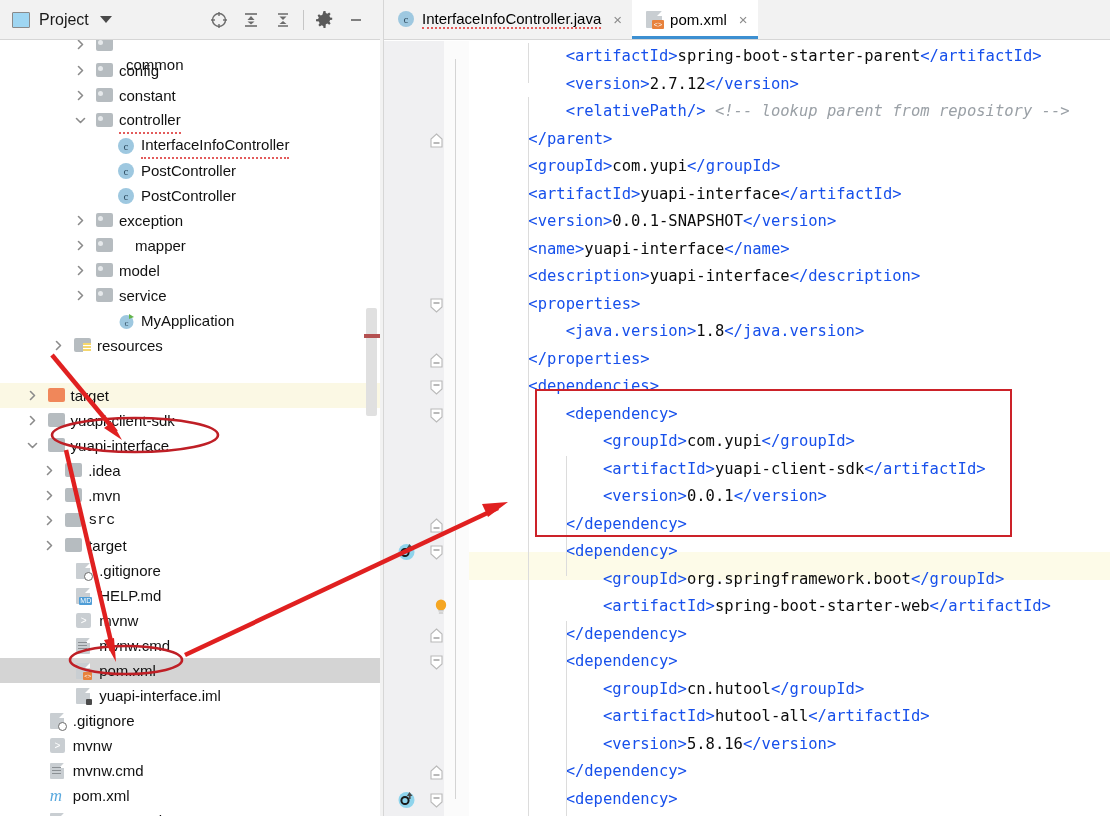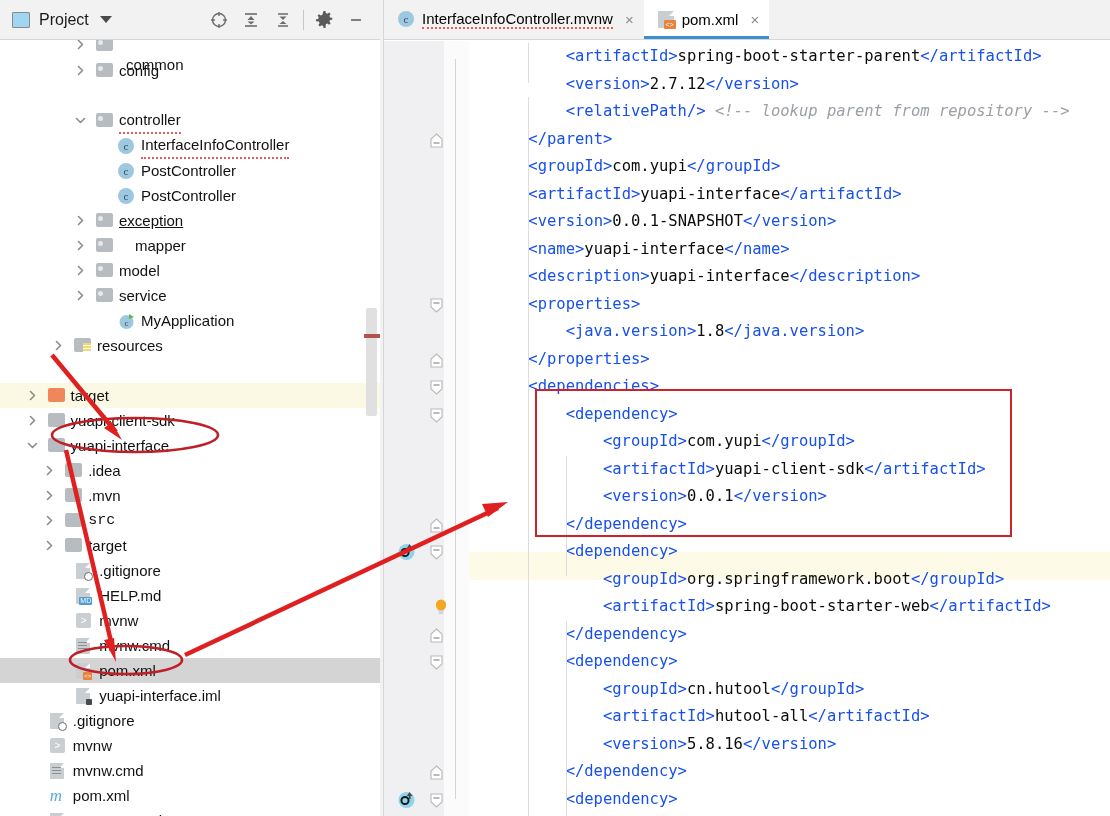--- a/index.html
+++ b/index.html
@@ -156,20 +156,31 @@
           <span class="arrow" style="left: 74px; top: 6px;">
             <svg width="13" height="13" viewBox="0 0 13 13">
               <path d="M4.5 2.5 L8.5 6.5 L4.5 10.5" fill="none" stroke="#8b8b8b" stroke-width="1.6" stroke-linecap="round" stroke-linejoin="round"></path>
             </svg>
           </span>
           <span class="ico" style="left: 96px; top: 5px;">
             <div class="folder"></div>
           </span>
           <span class="lbl" style="left: 119px;">config</span>
         </div>
+        <div class="row" style="position: absolute; top: 43px; left: 0px; width: 380px;">
+          <span class="arrow" style="left: 74px; top: 6px;">
+            <svg width="13" height="13" viewBox="0 0 13 13">
+              <path d="M4.5 2.5 L8.5 6.5 L4.5 10.5" fill="none" stroke="#8b8b8b" stroke-width="1.6" stroke-linecap="round" stroke-linejoin="round"></path>
+            </svg>
+          </span>
+          <span class="ico" style="left: 96px; top: 5px;">
+            <div class="folder"></div>
+          </span>
+          <span class="lbl" style="left: 119px;">constant</span>
+        </div>
         <div class="row" style="position: absolute; top: 68px; left: 0px; width: 380px; padding-left: 12px;">
           <span class="arrow" style="left: 74px; top: 6px;">
             <svg width="13" height="13" viewBox="0 0 13 13">
               <path d="M2.5 4.5 L6.5 8.5 L10.5 4.5" fill="none" stroke="#8b8b8b" stroke-width="1.6" stroke-linecap="round" stroke-linejoin="round"></path>
             </svg>
           </span>
           <span class="ico" style="left: 96px; top: 5px;">
             <div class="folder"></div>
           </span>
           <span class="lbl squiggle" style="left: 119px;">controller</span>
@@ -194,21 +205,21 @@
         </div>
         <div class="row" style="position: absolute; top: 168px; left: 0px; width: 380px;">
           <span class="arrow" style="left: 74px; top: 6px;">
             <svg width="13" height="13" viewBox="0 0 13 13">
               <path d="M4.5 2.5 L8.5 6.5 L4.5 10.5" fill="none" stroke="#8b8b8b" stroke-width="1.6" stroke-linecap="round" stroke-linejoin="round"></path>
             </svg>
           </span>
           <span class="ico" style="left: 96px; top: 5px;">
             <div class="folder"></div>
           </span>
-          <span class="lbl" style="left: 119px; text-decoration: underline;">exception</span>
+          <span class="lbl" style="left: 119px;">exception</span>
         </div>
         <div class="row" style="position: absolute; top: 193px; left: 0px; width: 380px;">
           <span class="arrow" style="left: 74px; top: 6px;">
             <svg width="13" height="13" viewBox="0 0 13 13">
               <path d="M4.5 2.5 L8.5 6.5 L4.5 10.5" fill="none" stroke="#8b8b8b" stroke-width="1.6" stroke-linecap="round" stroke-linejoin="round"></path>
             </svg>
           </span>
           <span class="ico" style="left: 96px; top: 5px;">
             <div class="folder"></div>
           </span>
@@ -419,21 +430,21 @@
   </div>
 
   <div id="splitter"></div>
 
   <div id="editor">
     <div id="tabbar">
         <div class="tab">
           <span style="display: inline-flex; align-items: center;">
             <div class="cls-ico">c</div>
           </span>
-          <span class="squiggle">InterfaceInfoController.mvnw</span>
+          <span class="squiggle">InterfaceInfoController.java</span>
           <span class="x">×</span>
         </div>
         <div class="tab active">
           <span style="display: inline-flex; align-items: center;">
             <div style="position:relative;width:16px;height:17px">
               <div class="file-ico" style="width:16px;height:17px"></div>
               <span style="position:absolute;right:-2px;bottom:-1px;background:#e8823c;color:#fff;font-size:7px;line-height:9px;padding:0 2px;border-radius:1px">&lt;&gt;</span>
             </div>
           </span>
           <span>pom.xml</span>

